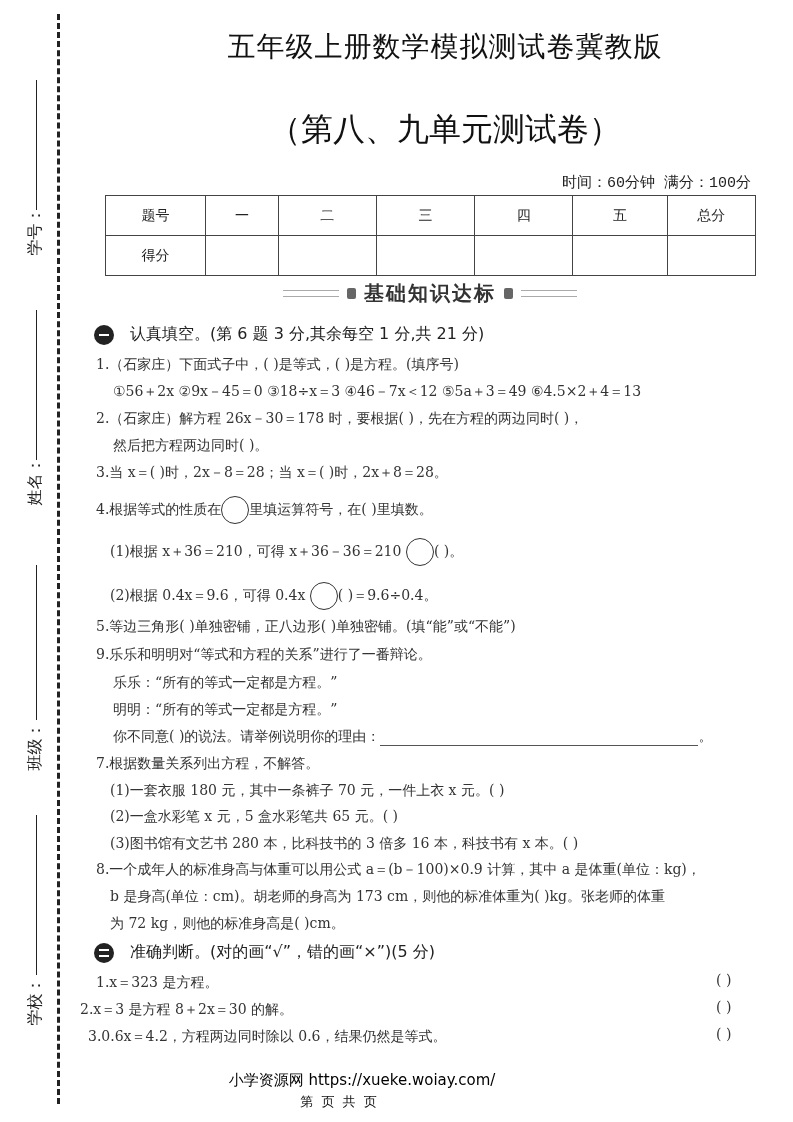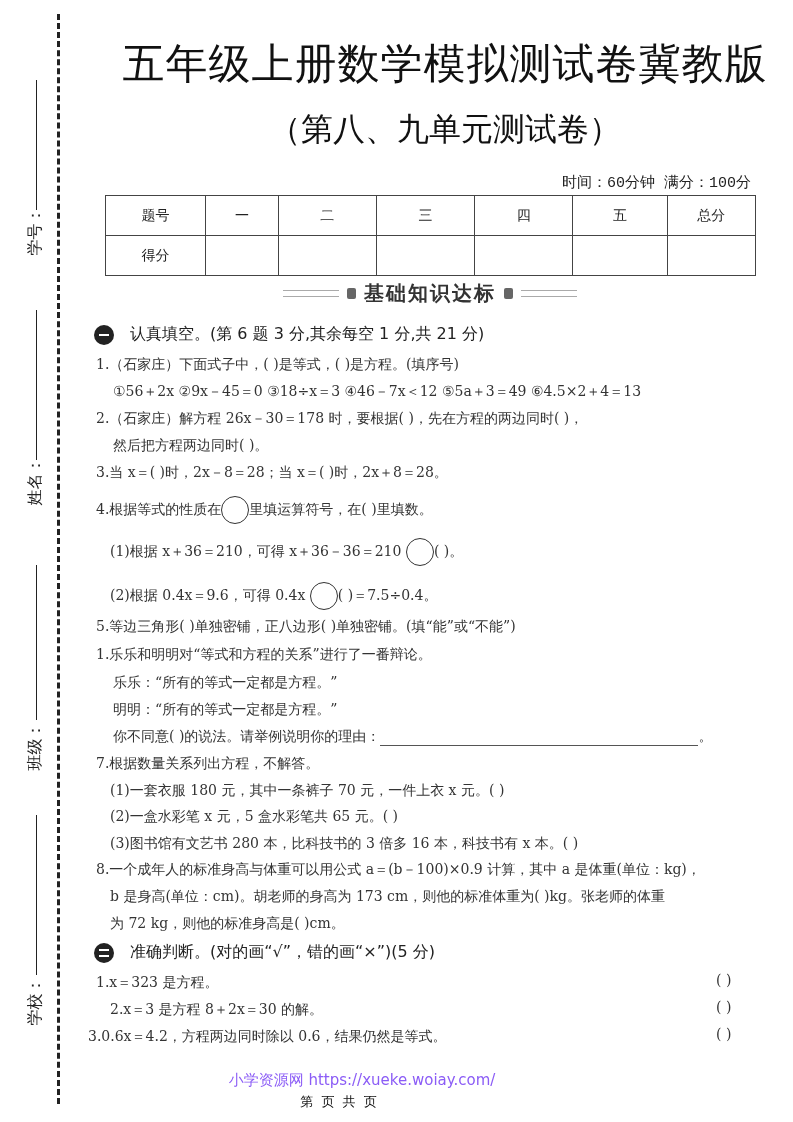--- a/index.html
+++ b/index.html
@@ -5,42 +5,42 @@
   html, body { margin:0; padding:0; }
   body { width:793px; height:1122px; background:#fff; position:relative; overflow:hidden;
          font-family:"DejaVu Serif","Liberation Serif",serif; color:#222; }
   
   .cutline { position:absolute; left:57px; top:14px; height:1090px; border-left:3px dashed #222; }
   .field { position:absolute; left:14px; width:40px; }
   .field .line { position:absolute; left:22px; width:0; border-left:1.5px solid #222; }
   .field .lbl { position:absolute; left:6px; width:30px; transform:rotate(-90deg); transform-origin:center;
                 font-family:"DejaVu Sans","Liberation Sans",sans-serif; font-size:16px; white-space:nowrap; text-align:center; }
   
-  .title { position:absolute; left:100px; width:690px; top:36px; text-align:center;
-           font-family:"DejaVu Sans","Liberation Sans",sans-serif; font-size:42px; letter-spacing:1px; color:#111; }
+  .title { position:absolute; left:100px; width:690px; top:28px; text-align:center;
+           font-family:"DejaVu Sans","Liberation Sans",sans-serif; font-size:28px; letter-spacing:1px; color:#111; }
   .subtitle { position:absolute; left:100px; width:690px; top:108px; text-align:center;
            font-family:"DejaVu Sans","Liberation Sans",sans-serif; font-size:32px; color:#111; }
   .timeinfo { position:absolute; right:42px; top:173px; font-family:Liberation Mono, monospace; font-size:15px; }
   table.score { position:absolute; left:105px; top:195px; width:651px; border-collapse:collapse;
                 font-family:"DejaVu Sans","Liberation Sans",sans-serif; font-size:14px; }
   table.score td { border:1.5px solid #444; height:39px; text-align:center; padding:0; }
   .banner { position:absolute; left:270px; top:279px; width:320px; height:28px; display:flex; align-items:center; justify-content:center; gap:8px; }
   .banner .rule { width:56px; height:5px; border-top:1px solid #aaa; border-bottom:1px solid #aaa; }
   .banner .sq { width:9px; height:11px; background:#666; border-radius:2px; }
   .banner .txt { font-family:"DejaVu Sans","Liberation Sans",sans-serif; font-size:20px; font-weight:bold; color:#333; letter-spacing:2px; }
   .sec { position:absolute; left:94px; display:flex; align-items:center; gap:16px;
          font-family:"DejaVu Sans","Liberation Sans",sans-serif; font-size:16px; color:#222; }
   .sec .badge { width:20px; height:20px; border-radius:50%; background:#222; position:relative; }
   .sec .badge .bar { position:absolute; left:5px; width:10px; height:2px; background:#fff; }
   .q { position:absolute; font-size:14px; line-height:20px; white-space:nowrap; color:#333; }
   .circ { display:inline-block; width:26px; height:26px; border:1.5px solid #333; border-radius:50%; vertical-align:middle; }
   .uline { display:inline-block; width:318px; border-bottom:1px solid #555; height:14px; vertical-align:bottom; }
   .judge { position:absolute; left:716px; font-size:14px; color:#333; }
   .footer1 { position:absolute; left:0; width:724px; top:1071px; text-align:center;
-             font-family:"DejaVu Sans","Liberation Sans",sans-serif; font-size:15px; color:#8b5cf6; }
+             font-family:"DejaVu Sans","Liberation Sans",sans-serif; font-size:15px; color:#000000; }
   .footer2 { position:absolute; left:0; width:677px; top:1093px; text-align:center;
              font-family:"DejaVu Sans","Liberation Sans",sans-serif; font-size:13px; color:#111; word-spacing:4px; }
 </style>
 </head>
 <body>
 
 <div class="cutline"></div>
 
 <div class="field" style="top:80px;height:190px;">
   <div class="line" style="top:0;height:130px;"></div>
@@ -107,25 +107,25 @@
 <div class="q" style="left:113px;top:435px;">然后把方程两边同时(              )。</div>
 <div class="q" style="left:96px;top:462px;">3.当 x＝(      )时，2x－8＝28；当 x＝(      )时，2x＋8＝28。</div>
 
 <div class="q" style="left:96px;top:496px;">
   <span>4.根据等式的性质在</span><span class="circ"></span><span>里填运算符号，在(      )里填数。</span>
 </div>
 <div class="q" style="left:110px;top:538px;text-align:right;">
   <span>(1)根据 x＋36＝210，可得 x＋36－36＝210</span> <span class="circ"></span><span>(      )。</span>
 </div>
 <div class="q" style="left:110px;top:582px;">
-  <span>(2)根据 0.4x＝9.6，可得 0.4x</span> <span class="circ"></span><span>(        )＝7.5÷0.4。</span>
+  <span>(2)根据 0.4x＝9.6，可得 0.4x</span> <span class="circ"></span><span>(        )＝9.6÷0.4。</span>
 </div>
 
 <div class="q" style="left:96px;top:616px;">5.等边三角形(      )单独密铺，正八边形(      )单独密铺。(填“能”或“不能”)</div>
-<div class="q" style="left:96px;top:644px;">1.乐乐和明明对“等式和方程的关系”进行了一番辩论。</div>
+<div class="q" style="left:96px;top:644px;">9.乐乐和明明对“等式和方程的关系”进行了一番辩论。</div>
 <div class="q" style="left:113px;top:672px;">乐乐：“所有的等式一定都是方程。”</div>
 <div class="q" style="left:113px;top:699px;">明明：“所有的等式一定都是方程。”</div>
 <div class="q" style="left:113px;top:726px;">
   <span>你不同意(      )的说法。请举例说明你的理由：</span><span class="uline"></span><span>。</span>
 </div>
 
 <div class="q" style="left:96px;top:753px;">7.根据数量关系列出方程，不解答。</div>
 <div class="q" style="left:110px;top:780px;">(1)一套衣服 180 元，其中一条裤子 70 元，一件上衣 x 元。(                      )</div>
 <div class="q" style="left:110px;top:806px;">(2)一盒水彩笔 x 元，5 盒水彩笔共 65 元。(                      )</div>
 <div class="q" style="left:110px;top:833px;">(3)图书馆有文艺书 280 本，比科技书的 3 倍多 16 本，科技书有 x 本。(                      )</div>
@@ -136,19 +136,19 @@
 <div class="sec" style="top:942px;">
   <div class="badge">
       <div class="bar" style="top:6px;"></div>
       <div class="bar" style="top:12px;"></div>
     </div>
   <span>准确判断。(对的画“√”，错的画“×”)(5 分)</span>
 </div>
 
 <div class="q" style="left:96px;top:972px;">1.x＝323 是方程。</div>
 <div class="judge" style="top:972px;">(      )</div>
-<div class="q" style="left:110px;top:999px;">2.x＝3 是方程 8＋2x＝30 的解。</div>
+<div class="q" style="left:80px;top:999px;">2.x＝3 是方程 8＋2x＝30 的解。</div>
 <div class="judge" style="top:999px;">(      )</div>
 <div class="q" style="left:88px;top:1026px;">3.0.6x＝4.2，方程两边同时除以 0.6，结果仍然是等式。</div>
 <div class="judge" style="top:1026px;">(      )</div>
 
 <div class="footer1">小学资源网 https://xueke.woiay.com/</div>
 <div class="footer2">第 页 共 页</div>
 
 </body></html>

